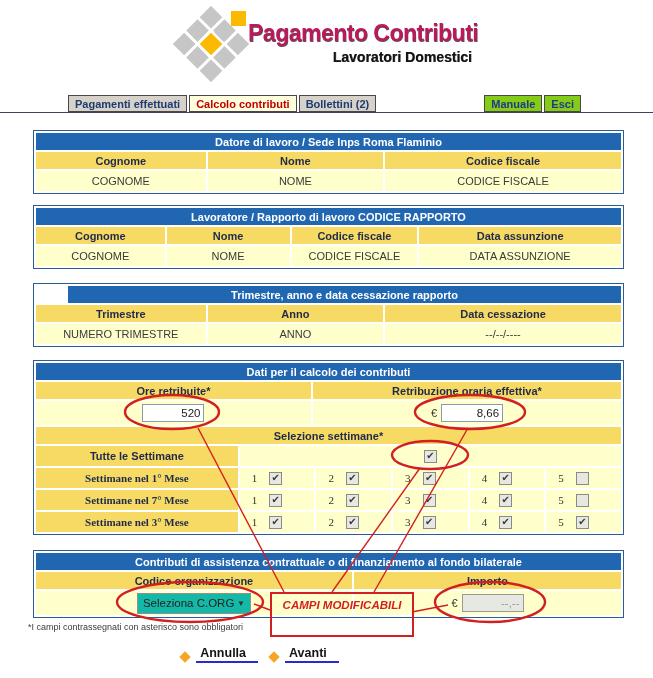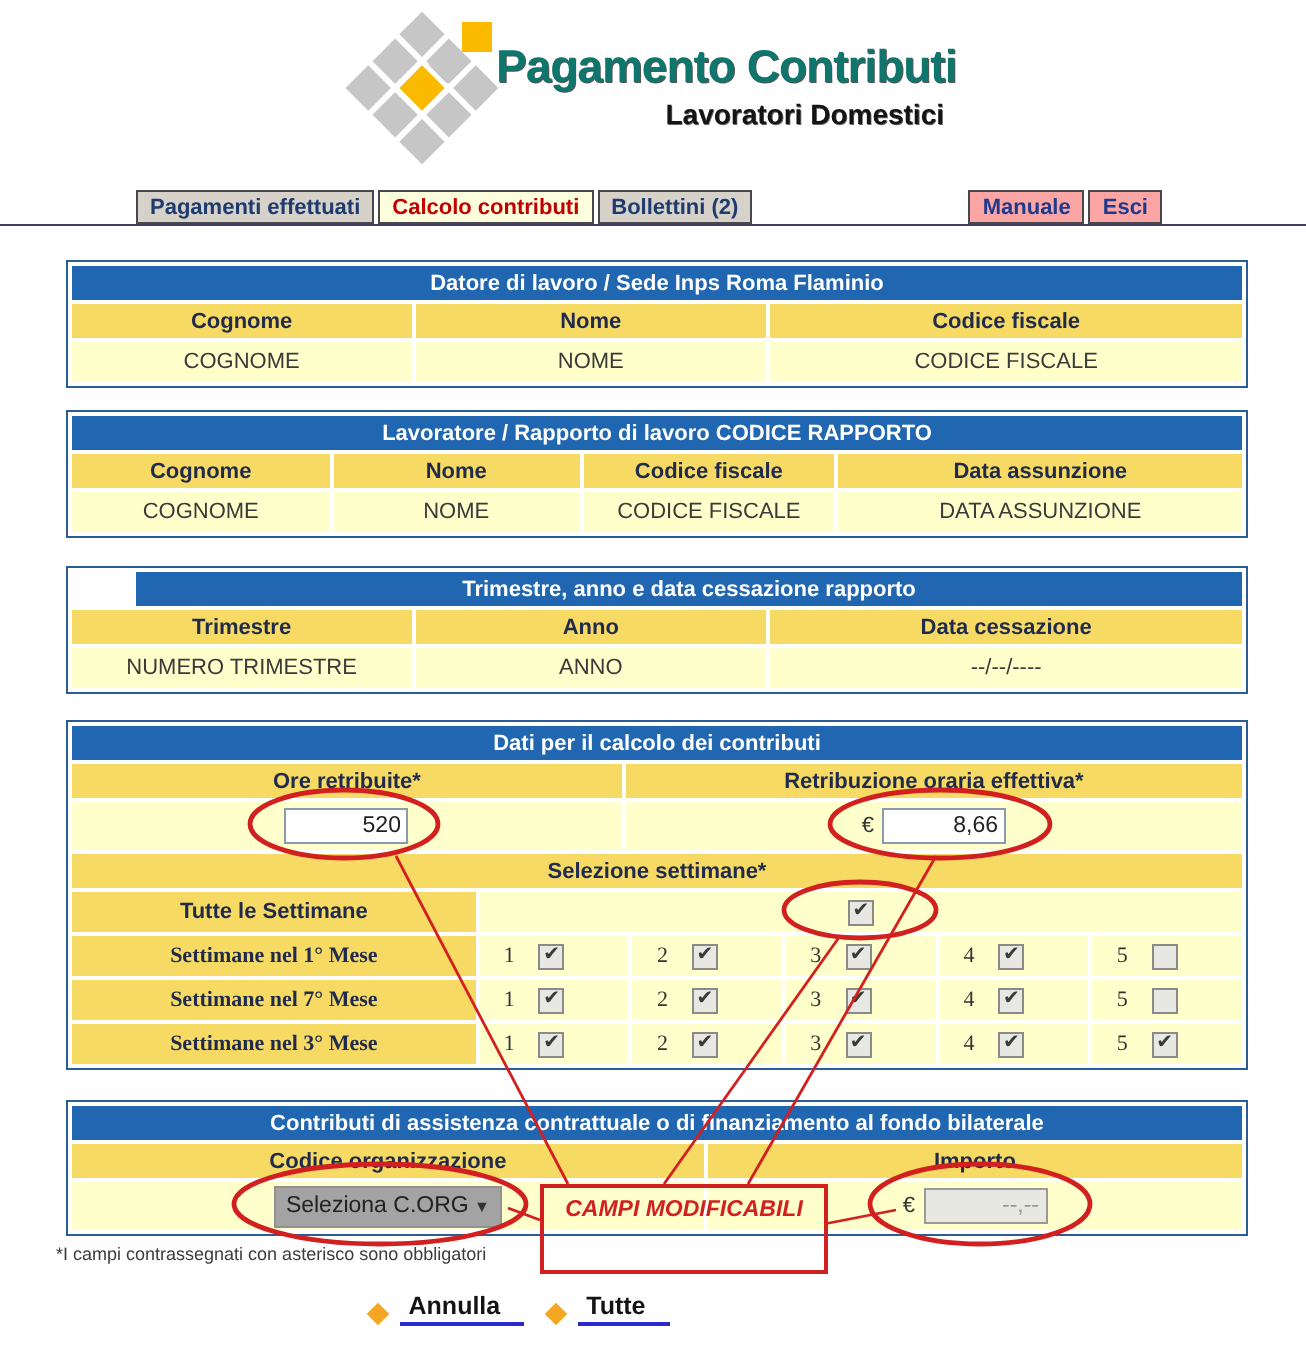--- a/index.html
+++ b/index.html
@@ -15,28 +15,28 @@
   .logo-grid{
     position:absolute;left:184px;top:17px;width:54px;height:54px;
     display:grid;grid-template-columns:repeat(3,16px);grid-template-rows:repeat(3,16px);
     gap:3px;transform:rotate(45deg);
   }
   .logo-grid span{width:16px;height:16px;background:#c6c6c6;display:block;}
   .logo-grid span.ctr{background:#fbba00;}
   .logo-mini-diamond{position:absolute;left:217px;top:26px;width:13px;height:13px;background:#c6c6c6;transform:rotate(45deg);}
   .logo-orange-square{position:absolute;left:231px;top:11px;width:15px;height:15px;background:#fbba00;}
   .title-block{position:absolute;left:248px;top:20px;width:240px;}
-  .title-main{font-size:23px;font-weight:bold;color:#0f766e;letter-spacing:-0.5px;white-space:nowrap;text-shadow:0.5px 0.5px 0 #555;}
+  .title-main{font-size:23px;font-weight:bold;color:#be185d;letter-spacing:-0.5px;white-space:nowrap;text-shadow:0.5px 0.5px 0 #555;}
   .title-sub{font-size:14px;font-weight:bold;color:#141414;text-align:right;padding-right:16px;margin-top:2px;text-shadow:0.4px 0.4px 0 #666;}
   
   .tabbar{position:absolute;top:94px;left:0;width:653px;height:18px;border-bottom:1px solid #3f3f63;display:flex;align-items:flex-end;}
   .tab{font-size:11px;font-weight:bold;padding:2px 6px 1px 6px;border:1px solid #47474d;margin-right:2px;white-space:nowrap;cursor:pointer;}
   .tab-gray{background:#d6d2ca;color:#1e3a6e;}
   .tab-active{background:#ffffde;color:#c00000;}
-  .tab-yellow{background:#fca5a5;color:#1e3a8a;}
+  .tab-yellow{background:#84cc16;color:#1e3a8a;}
   .tabs-left{display:flex;margin-left:68px;}
   .tabs-right{display:flex;margin-left:auto;margin-right:70px;}
   
   .tbl{position:absolute;left:33px;width:585px;background:#fff;border:1px solid #2b5c94;
        display:flex;flex-direction:column;gap:2px;padding:2px;}
   .row{display:grid;gap:2px;}
   .cols-3a{grid-template-columns:29% 30% auto;}
   .cols-4 {grid-template-columns:22% 21% 21.5% auto;}
   .cols-2a{grid-template-columns:47% auto;}
   .cols-2b{grid-template-columns:54% auto;}
@@ -46,21 +46,21 @@
   .th-gold{background:#f6da63;color:#1f2a4d;font-weight:bold;height:17px;}
   .td-pale{background:#ffffcc;color:#3a3a3a;height:20px;}
   .td-input{background:#ffffcc;height:24px;gap:4px;}
   .td-gold-label{background:#f6da63;color:#1f2a4d;font-weight:bold;height:20px;}
   .td-week{background:#ffffcc;color:#333;justify-content:flex-start;padding-left:12px;gap:12px;height:20px;}
   
   .txt-input{width:54px;height:16px;border:1px solid #8a9bb0;font-family:"Liberation Sans",sans-serif;font-size:11.5px;text-align:right;padding:0 3px;background:#fff;color:#222;}
   .txt-input.disabled{background:#e8e8e2;color:#999;border:1px solid #9a9a9a;}
   .euro{font-size:11px;color:#333;}
   .cb{width:13px;height:13px;border:1px solid #8a8a8a;background:#e8e8e2;display:inline-flex;align-items:center;justify-content:center;font-size:10px;line-height:10px;color:#3a3a3a;box-sizing:border-box;}
-  .fake-select{width:112px;height:19px;border:1px solid #919191;background:#a3a3a3;display:flex;align-items:center;cursor:pointer;}
+  .fake-select{width:112px;height:19px;border:1px solid #919191;background:#14b8a6;display:flex;align-items:center;cursor:pointer;}
   .fake-select .sel-label{font-size:11.5px;color:#222;padding-left:5px;}
   .fake-select .sel-arrow{margin-left:auto;padding-right:5px;font-size:8px;color:#333;}
   
   .footnote{position:absolute;top:622px;left:28px;font-size:9px;color:#3c3c3c;}
   .actions{position:absolute;top:646px;left:0;width:520px;display:flex;justify-content:center;gap:12px;}
   .action{display:flex;align-items:center;cursor:pointer;}
   .bullet{width:8px;height:8px;background:#f5a623;transform:rotate(45deg);margin-right:7px;margin-top:5px;flex:0 0 auto;}
   .action-label{font-size:12.5px;font-weight:bold;color:#141414;border-bottom:2px solid #2a2acc;padding:0 12px 1px 4px;}
   
   .overlay{position:absolute;inset:0;width:653px;height:678px;pointer-events:none;z-index:10;}
@@ -276,21 +276,21 @@
 
 <div class="footnote">*I campi contrassegnati con asterisco sono obbligatori</div>
 
 <div class="actions">
   <div class="action">
     <span class="bullet"></span>
     <span class="action-label">Annulla</span>
   </div>
   <div class="action">
     <span class="bullet"></span>
-    <span class="action-label">Tutte</span>
+    <span class="action-label">Avanti</span>
   </div>
 </div>
 
 <svg class="overlay" viewBox="0 0 653 678" xmlns="http://www.w3.org/2000/svg">
   <g fill="none" stroke="#d21f1f" stroke-width="2.4">
     <ellipse cx="172" cy="412" rx="47" ry="17"></ellipse>
     <ellipse cx="470" cy="412" rx="55" ry="17"></ellipse>
     <ellipse cx="430" cy="455" rx="38" ry="14"></ellipse>
     <ellipse cx="190" cy="602" rx="73" ry="20"></ellipse>
     <ellipse cx="490" cy="602" rx="55" ry="20"></ellipse>

